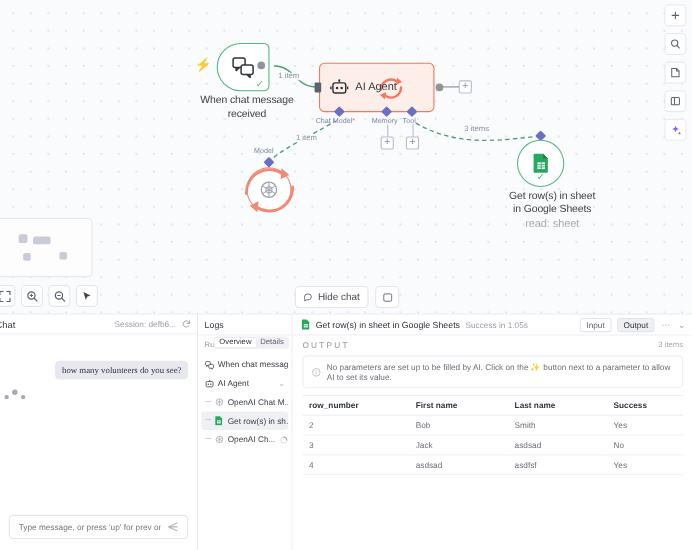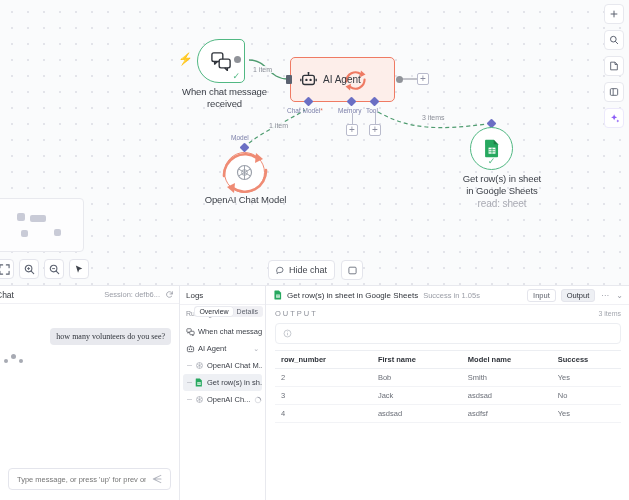--- a/index.html
+++ b/index.html
@@ -320,21 +320,20 @@
         <path d="M12 4.2 L12 19.8 M5.2 8 L18.8 16 M5.2 16 L18.8 8" stroke="#9ba0aa" stroke-width="1.1" fill="none"></path>
         <circle cx="12" cy="12" r="3.2" fill="none" stroke="#9ba0aa" stroke-width="1.1"></circle>
       </svg>
     </div>
     <svg width="60" height="60" style="position:absolute;left:215px;top:143px;pointer-events:none">
       <path d="M9 33 A21 21 0 0 1 42 15" fill="none" stroke="#ef8b74" stroke-width="2.6" stroke-linecap="round"></path>
       <polygon points="41,10 48,16 40,20" fill="#ef8b74"></polygon>
       <path d="M51 27 A21 21 0 0 1 18 45" fill="none" stroke="#ef8b74" stroke-width="2.6" stroke-linecap="round"></path>
       <polygon points="19,50 12,44 20,40" fill="#ef8b74"></polygon>
     </svg>
-    <div class="node-label" style="left:188px;top:194px;width:115px">OpenAI Chat Model</div>
 
     <div class="diamond" style="left:488px;top:120px"></div>
     <div class="sheets-node">
       <svg width="16" height="19" viewBox="0 0 18 22">
         <path d="M2 1 h9 l5 5 v14 a1 1 0 0 1 -1 1 h-13 a1 1 0 0 1 -1 -1 v-18 a1 1 0 0 1 1 -1 z" fill="#27a85f"></path>
         <path d="M11 1 l5 5 h-5 z" fill="#1e7e46"></path>
         <rect x="5" y="10" width="8" height="7" fill="#fff"></rect>
         <line x1="5" y1="12.4" x2="13" y2="12.4" stroke="#27a85f" stroke-width="0.9"></line>
         <line x1="5" y1="14.8" x2="13" y2="14.8" stroke="#27a85f" stroke-width="0.9"></line>
         <line x1="9" y1="10" x2="9" y2="17" stroke="#27a85f" stroke-width="0.9"></line>
@@ -565,28 +564,33 @@
       </div>
 
       <div class="notice">
         <span>
           <svg width="9" height="9" viewBox="0 0 12 12">
               <circle cx="6" cy="6" r="4.6" fill="none" stroke="#b6b9c1" stroke-width="1"></circle>
               <line x1="6" y1="5.2" x2="6" y2="8.4" stroke="#b6b9c1" stroke-width="1"></line>
               <circle cx="6" cy="3.6" r="0.6" fill="#b6b9c1"></circle>
             </svg>
         </span>
+        <span>
+          <span>No parameters are set up to be filled by AI. Click on the</span>
+          <span class="star">✨</span>
+          <span>button next to a parameter to allow AI to set its value.</span>
+        </span>
       </div>
 
       <table class="out-table">
         <thead>
           <tr>
             <th>row_number</th>
             <th>First name</th>
-            <th>Model name</th>
+            <th>Last name</th>
             <th>Success</th>
           </tr>
         </thead>
         <tbody>
           <tr>
             <td>2</td>
             <td>Bob</td>
             <td>Smith</td>
             <td>Yes</td>
           </tr>

